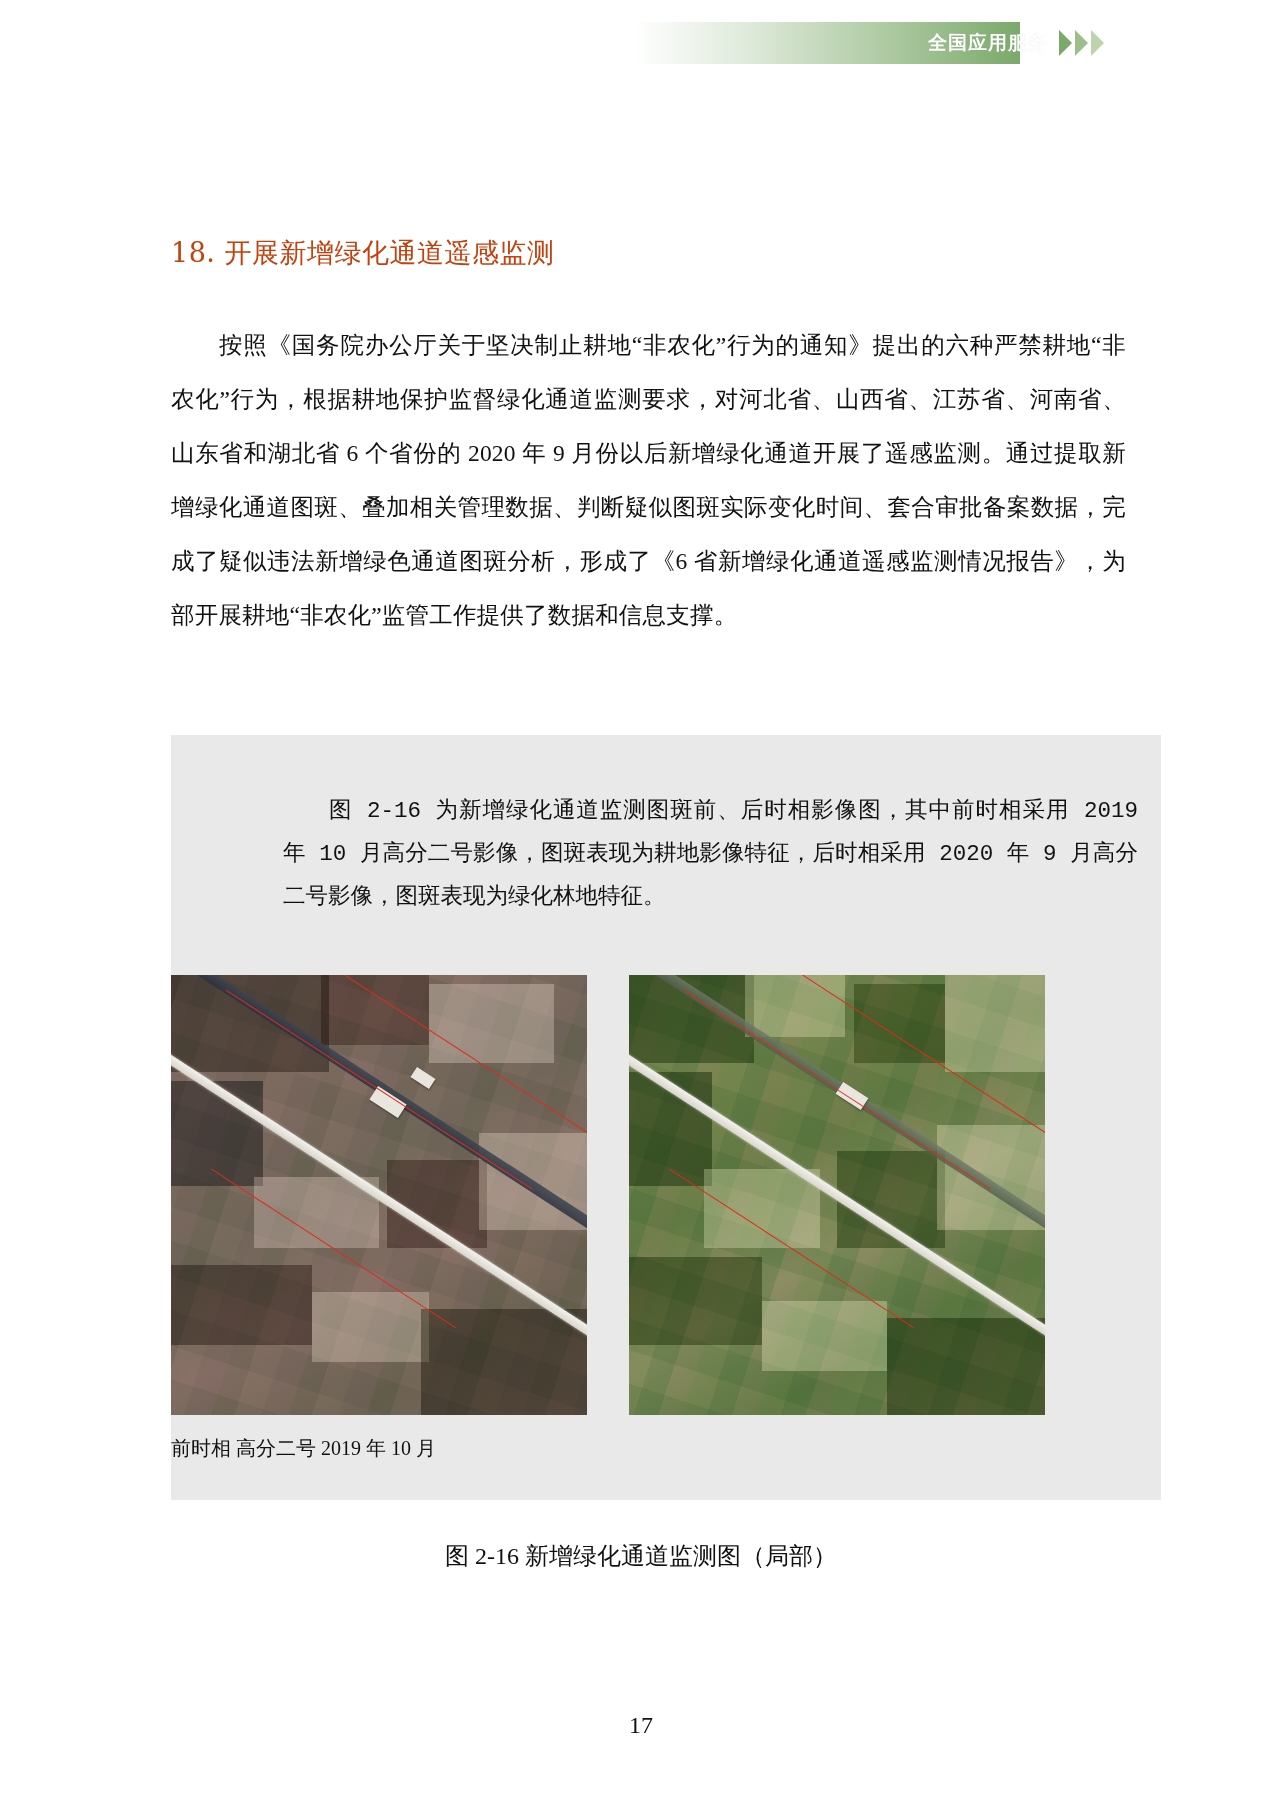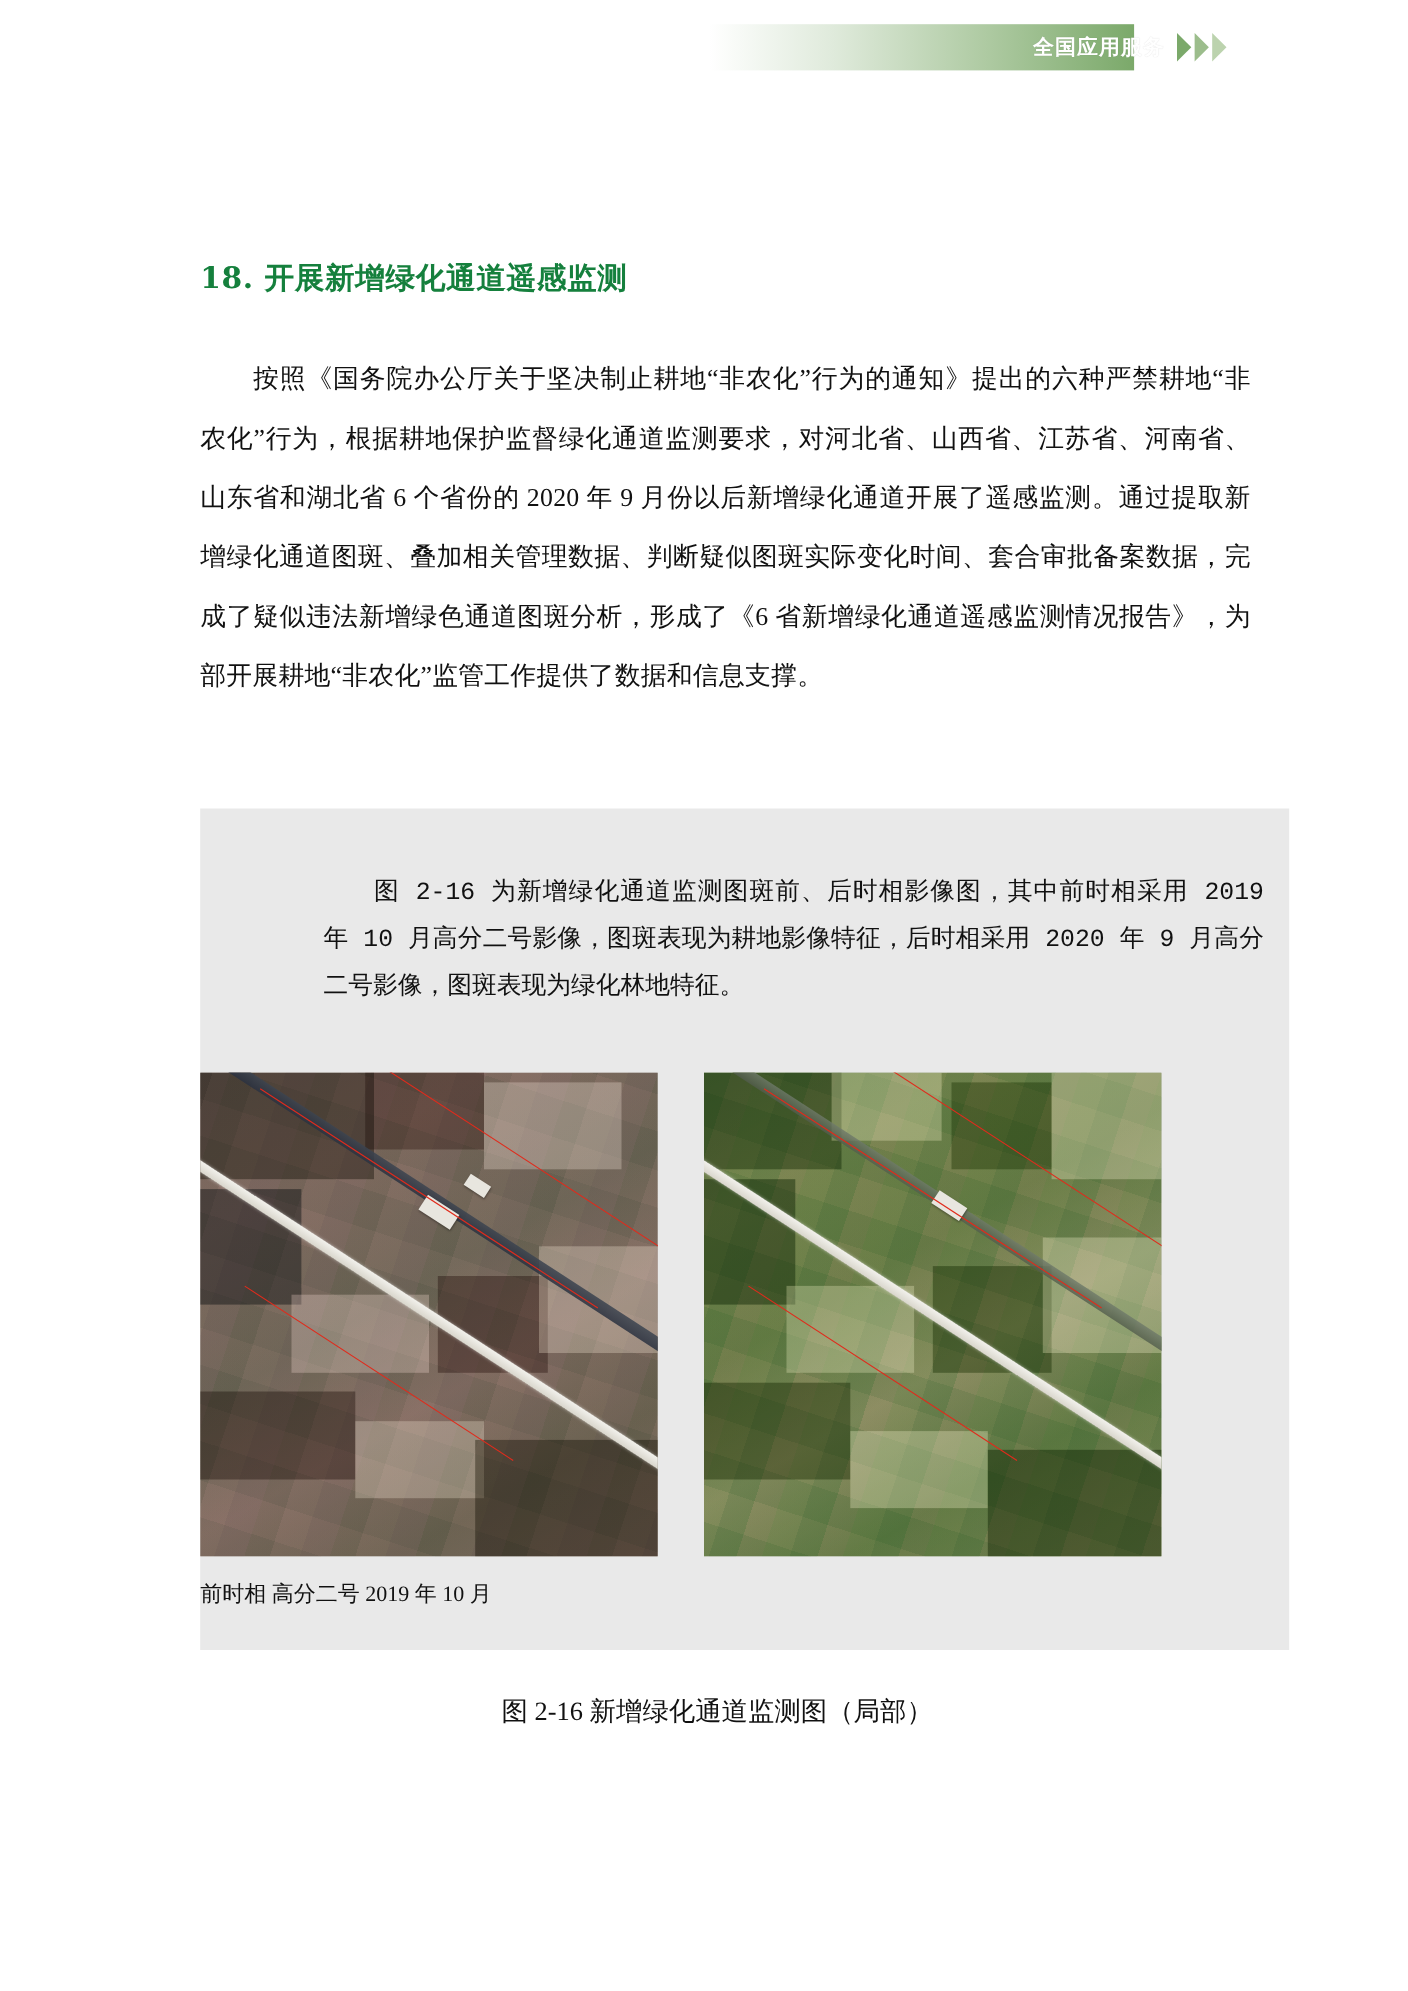--- a/index.html
+++ b/index.html
@@ -61,34 +61,34 @@
     border-bottom: 13px solid transparent;
     border-left: 13px solid #7ba96a;
     margin-left: 3px;
   }
   .chev.c2 { border-left-color: #9cbd8c; }
   .chev.c3 { border-left-color: #bcd3ae; }
 
   
   .page {
     position: absolute;
-    left: 12px;
+    left: 1px;
     top: 0;
     width: 1111px;
     height: 1810px;
   }
 
   .section-title {
     position: absolute;
     left: 170px;
     top: 235px;
     font-family: "DejaVu Serif", serif;
-    font-weight: bold;
+    font-weight: normal;
     font-size: 27px;
-    color: #15803d;
+    color: #c2410c;
     letter-spacing: 0.5px;
   }
 
   .body-text {
     position: absolute;
     left: 170px;
     top: 318px;
     width: 955px;
     font-family: "Liberation Serif", serif;
     font-size: 23.5px;
@@ -359,14 +359,15 @@
           <div class="redline rl3"></div>
         </div>
       </div>
     </div>
 
     <div class="img-label left">前时相 高分二号 2019 年 10 月</div>
   </div>
 
   <div class="figure-caption-bottom">图 2-16  新增绿化通道监测图（局部）</div>
 
+  <div class="page-number">17</div>
 
 </div>
 
 </body></html>

